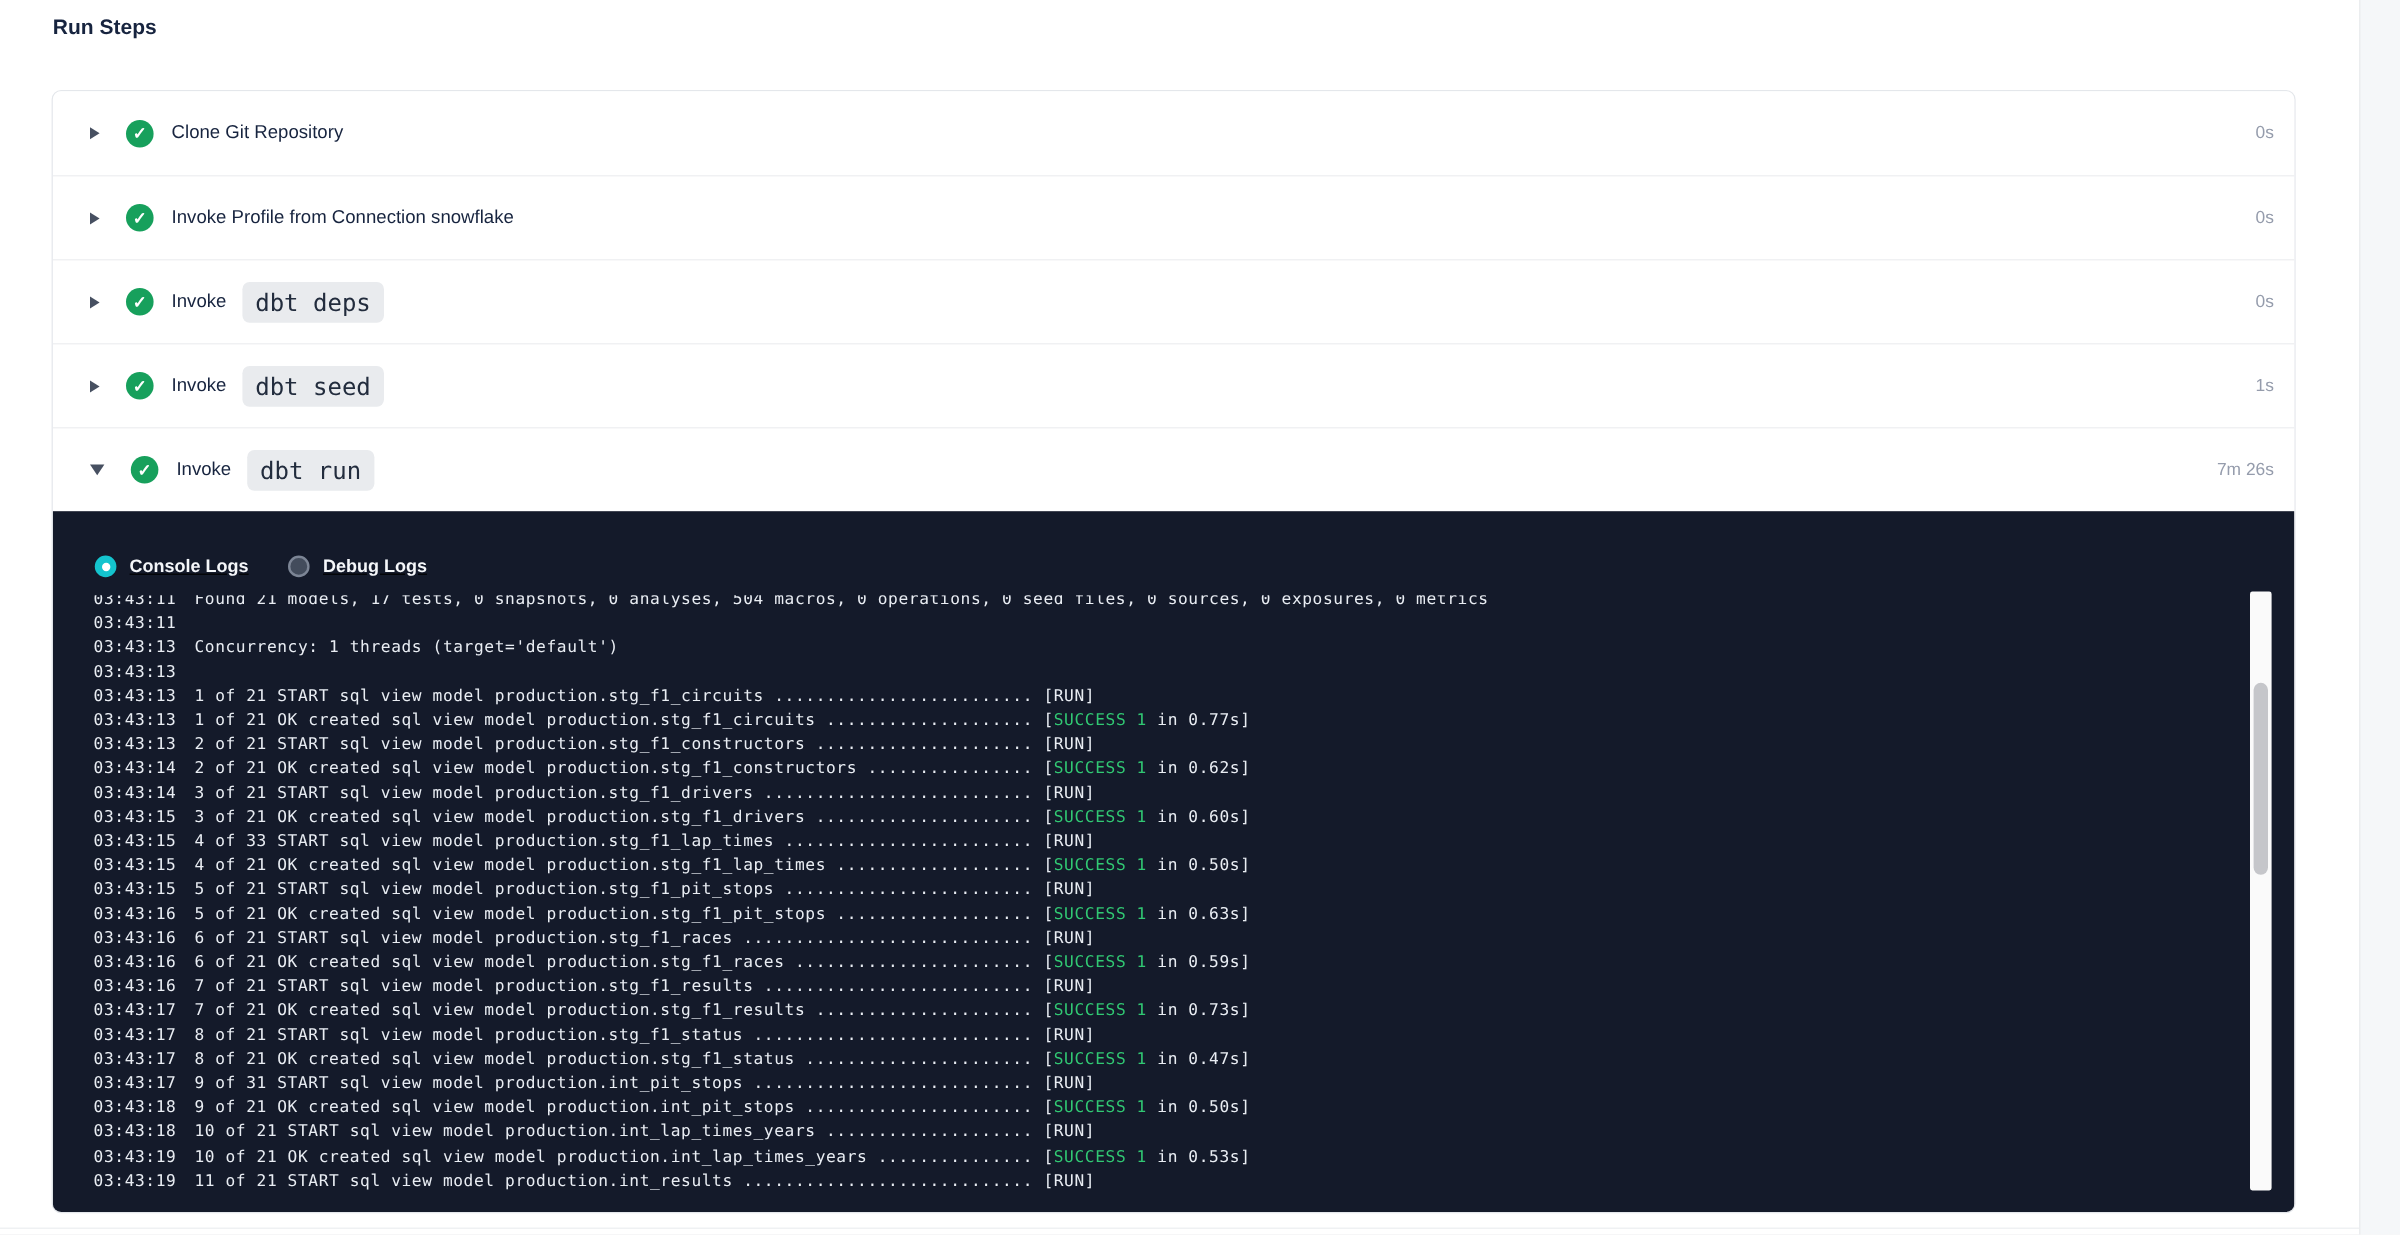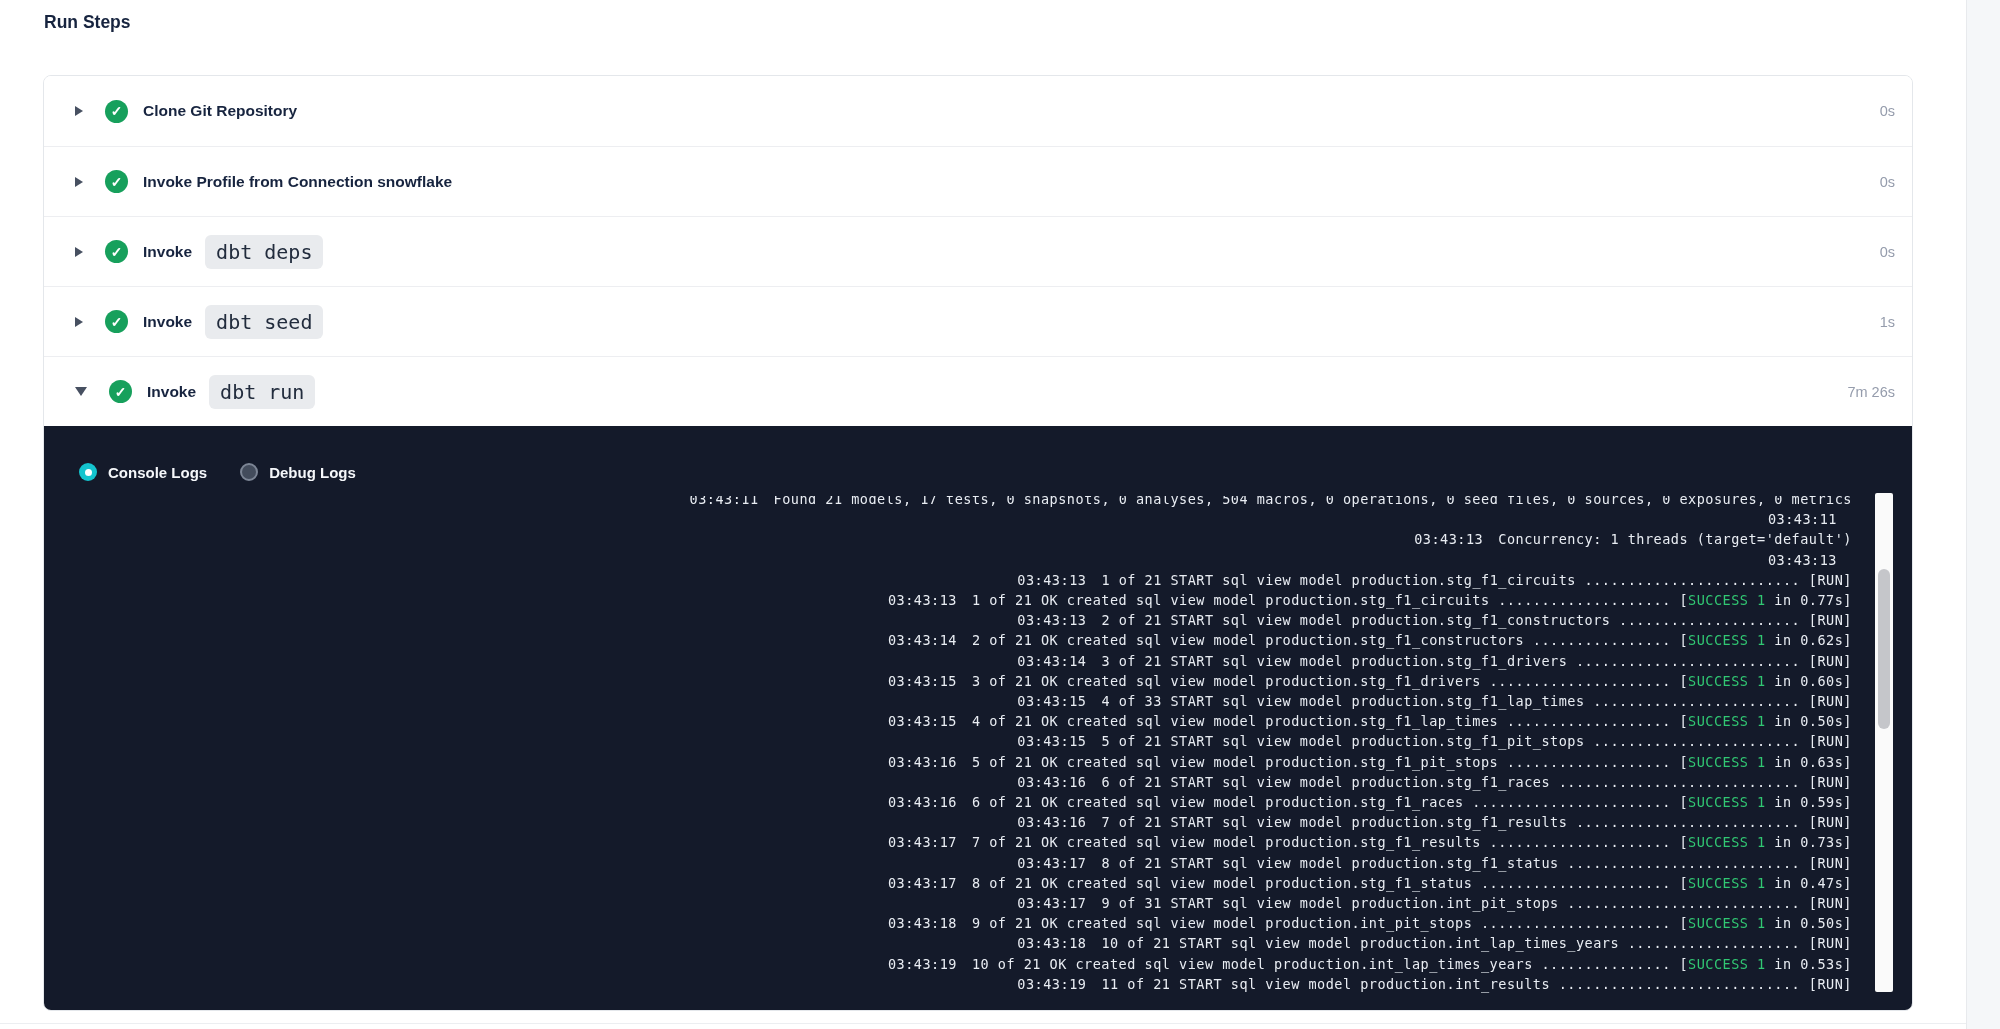--- a/index.html
+++ b/index.html
@@ -24,45 +24,45 @@
   .caret { width:0; height:0; margin-right:22px;
            border-top:5.5px solid transparent; border-bottom:5.5px solid transparent;
            border-left:8.5px solid #475061; flex:none; }
   .caret.expanded { border-left:6.5px solid transparent; border-right:6.5px solid transparent;
                     border-top:9px solid #475061; border-bottom:none; }
 
   .check { width:23px; height:23px; border-radius:50%; background:#17a05c; color:#fff;
            display:flex; align-items:center; justify-content:center;
            font-size:14px; font-weight:700; margin-right:15px; flex:none; }
 
-  .step-label { font-size:15.5px; font-weight:700; color:#17243f; }
+  .step-label { font-size:15.5px; font-weight:400; color:#17243f; }
   .chip { margin-left:13px; background:#e9ebee; border-radius:6px; padding:5px 11px;
           font-family:"DejaVu Sans Mono", monospace; font-size:20px; color:#222c3d; }
   .duration { margin-left:auto; padding-right:17px; font-size:14.5px; color:#959cac; }
 
   
   .log-panel { position:relative; height:584px; background:#141a2a; }
   .panel-header { position:relative; height:66px; }
-  .radio-group { position:absolute; left:35px; top:37px; display:flex; align-items:center; }
+  .radio-group { position:absolute; left:35px; top:37px; display:flex; align-items:center;text-decoration:underline; }
   .radio-item { display:flex; align-items:center; margin-right:33px; cursor:pointer; }
   .radio { width:18px; height:18px; border-radius:50%; margin-right:11px; flex:none; }
   .radio.selected { background:#14c4ce; position:relative; }
   .radio.selected::after { content:""; position:absolute; left:5.5px; top:5.5px; width:7px; height:7px;
                            border-radius:50%; background:#ffffff; }
   .radio.unselected { background:#434c5c; border:2.5px solid #7c8595; }
   .radio-label { font-size:15px; font-weight:700; color:#f5f7fa; }
 
   .download-btn { position:absolute; right:16px; top:20px; height:46px; padding:0 21px;
                   background:#ffffff; border:none; border-radius:6px; display:flex; align-items:center;
                   font-family:"Liberation Sans", sans-serif;
                   font-size:15.5px; font-weight:600; color:#1b2944; cursor:pointer; }
   .download-btn svg { margin-right:11px; }
 
   .log-viewport { position:absolute; left:34px; top:70px; right:60px; height:512px; overflow:hidden; }
-  .log-lines { margin-top:-7px;text-align:right; }
+  .log-lines { margin-top:-7px; }
   .log-line { white-space:pre; font-family:"DejaVu Sans Mono", monospace;
               font-size:13.5px; line-height:20.2px; letter-spacing:0.5px; color:#e9edf3; }
   .log-line .ts { margin-right:15px; }
   .log-line .ok { color:#31c873; }
 
   .scrollbar-track { position:absolute; right:19px; top:67px; width:18px; height:499px;
                      background:#fafafa; border-radius:2px; }
   .scrollbar-thumb { position:absolute; left:3px; top:76px; width:12px; height:160px;
                      background:#c5c6ca; border-radius:6px; cursor:grab; }
 </style>

